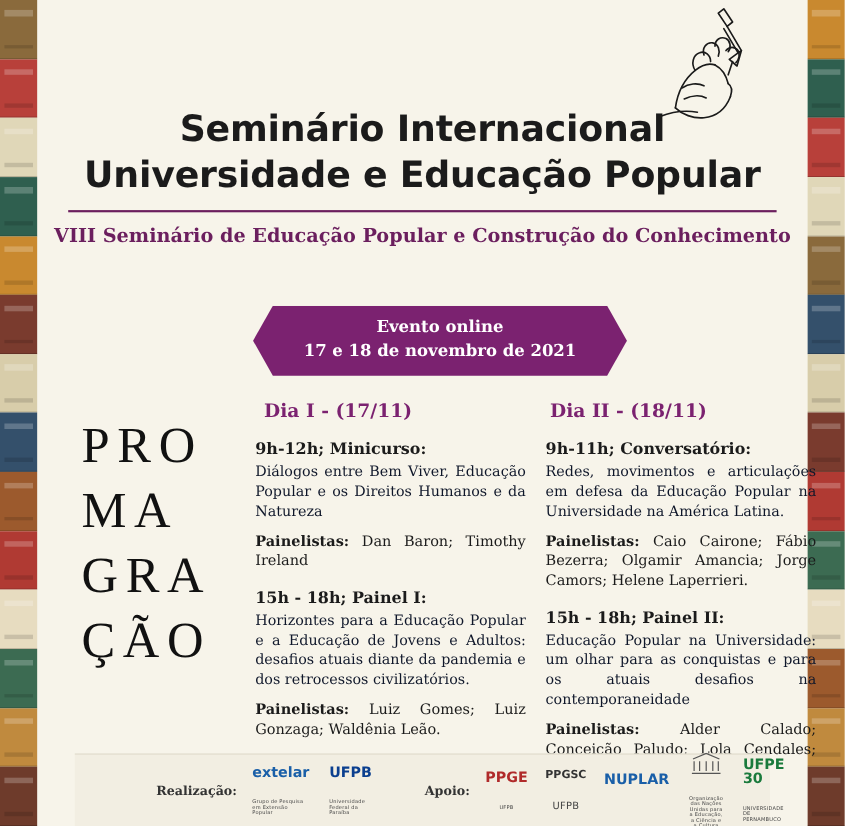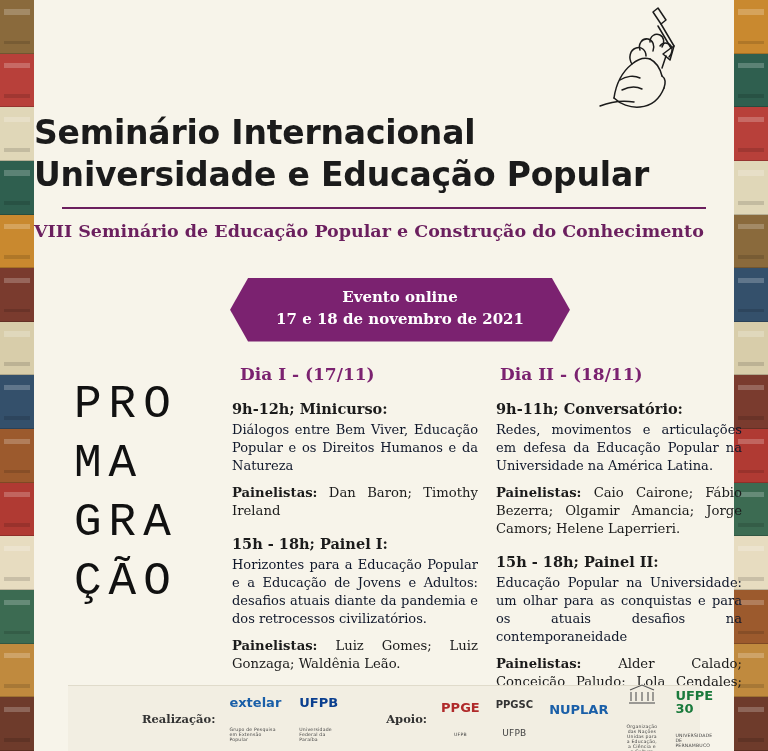--- a/index.html
+++ b/index.html
@@ -55,23 +55,23 @@
     position: absolute;
     right: 34px;
     top: 6px;
     width: 130px;
     height: 112px;
   }
 
   
   .title-block {
     position: absolute;
-    top: 112px;
+    top: 96px;
     left: 0; right: 0;
-    text-align: left;
+    text-align: center;
   }
   .title-line1, .title-line2 {
     font-family: "DejaVu Sans", sans-serif;
     font-weight: bold;
     font-size: 33px;
     color: #1b1b1b;
     letter-spacing: -0.2px;
     line-height: 1.26;
   }
   .title-rule {
@@ -109,21 +109,21 @@
     line-height: 1.45;
     clip-path: polygon(18px 0, calc(100% - 18px) 0, 100% 50%, calc(100% - 18px) 100%, 18px 100%, 0 50%);
   }
 
   
   .programacao {
     position: absolute;
     left: 40px;
     top: 376px;
     width: 150px;
-    font-family: Liberation Mono, monospace;
+    font-family: Liberation Serif, serif;
     font-size: 46px;
     letter-spacing: 7px;
     line-height: 1.28;
     color: #111;
     font-weight: 400;
   }
 
   
   .col {
     position: absolute;

